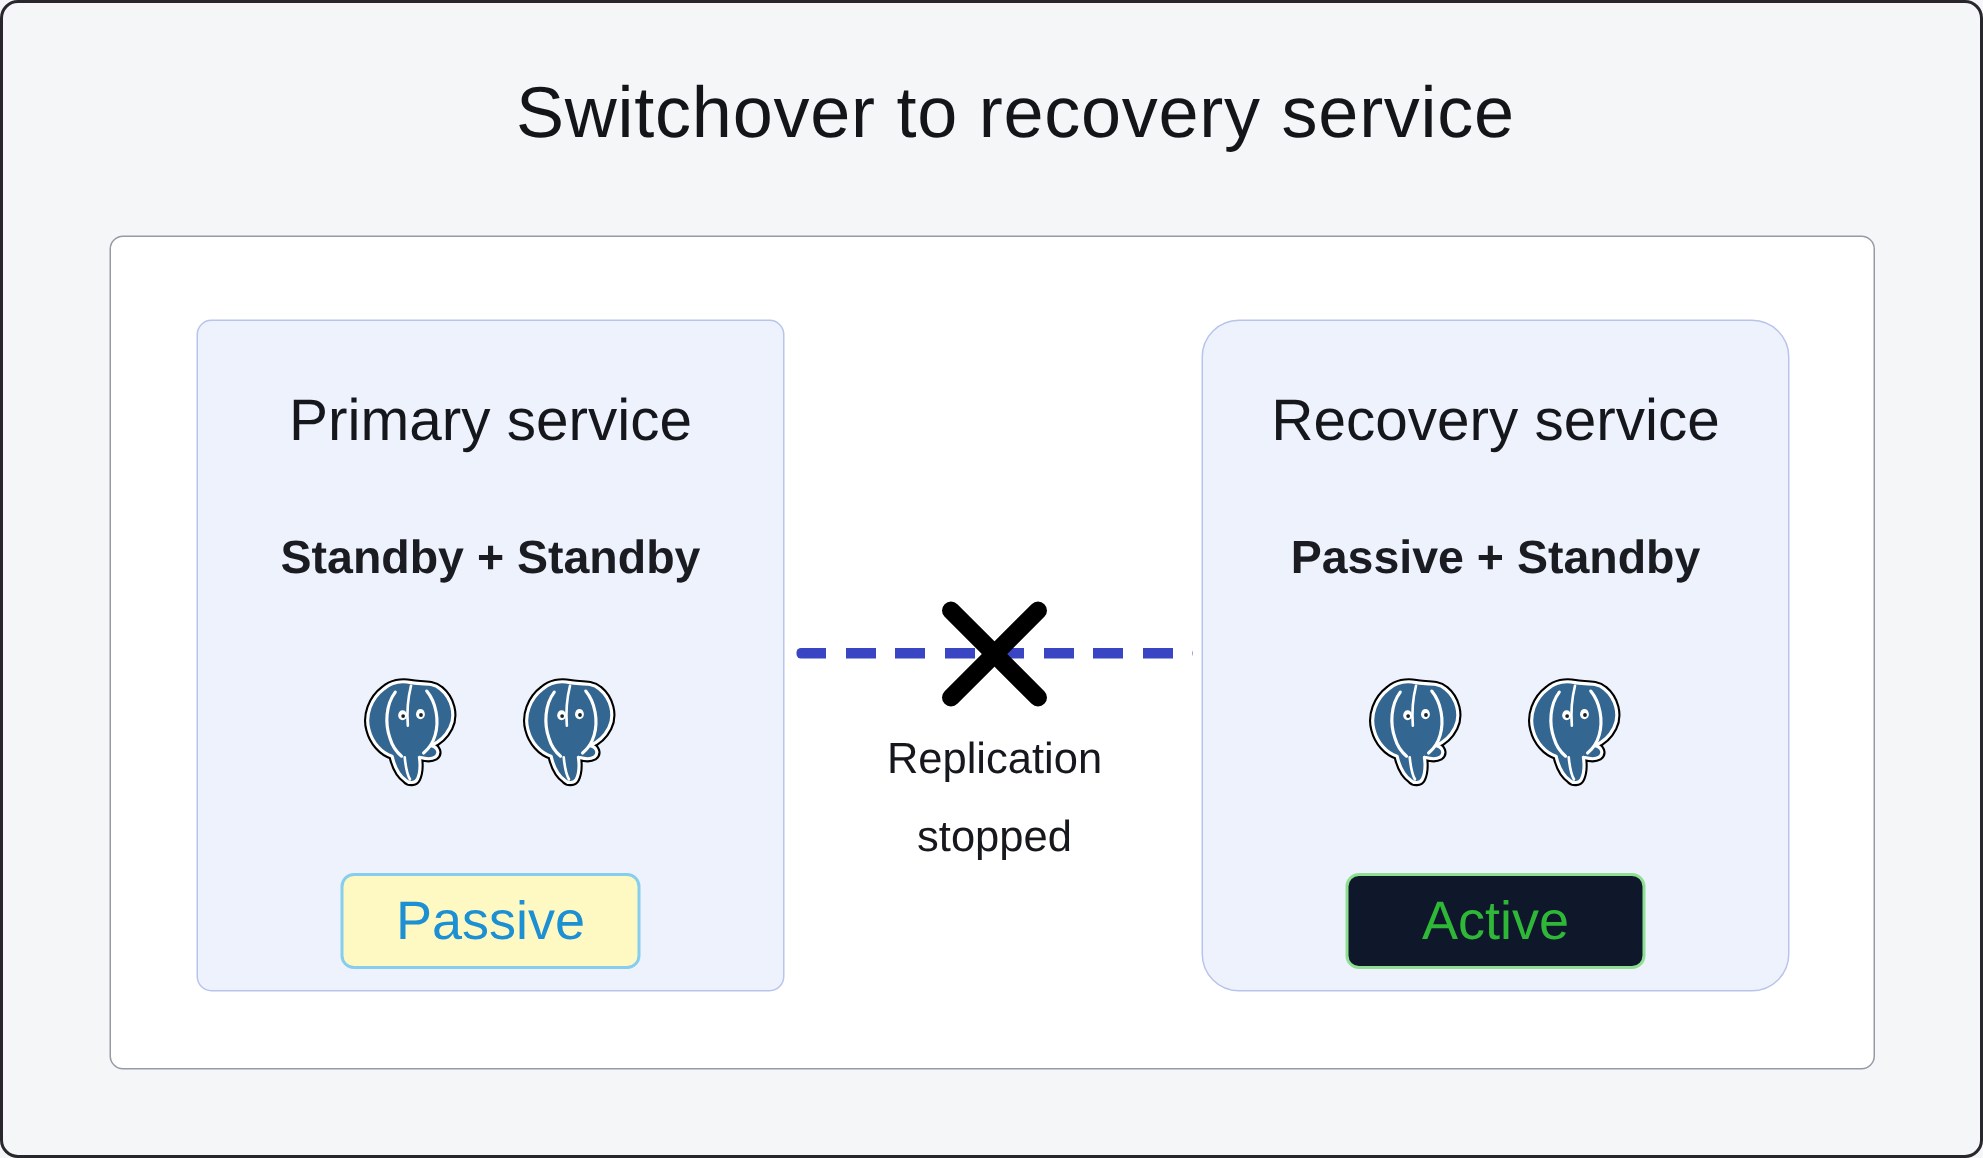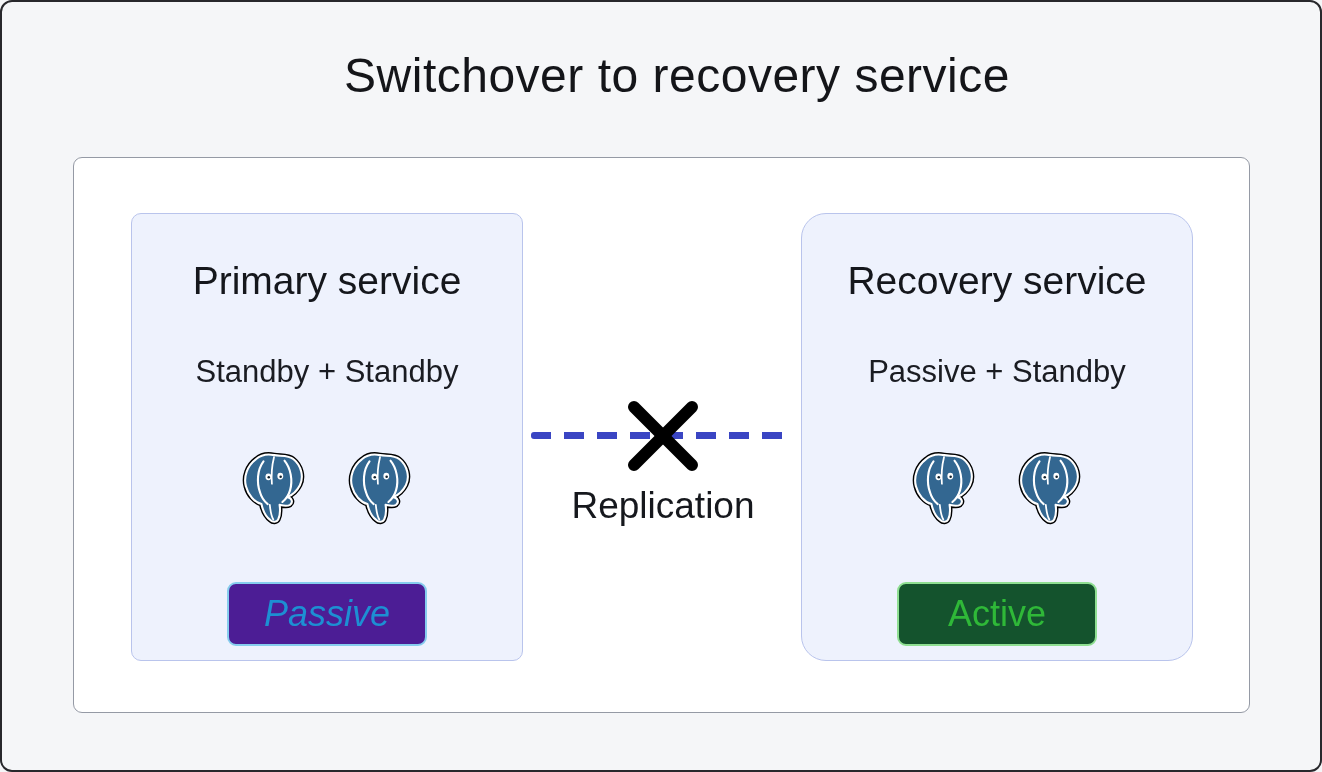--- a/index.html
+++ b/index.html
@@ -65,21 +65,21 @@
     font-size: 39px;
     font-weight: 400;
     line-height: 46px;
     color: #15171c;
     white-space: nowrap;
   }
 
   .card-subtext {
     margin-top: 40px;
     font-size: 31px;
-    font-weight: 400;
+    font-weight: 700;
     line-height: 36px;
     color: #1a1c22;
     white-space: nowrap;
   }
 
   .db-icons {
     margin-top: 50px;
     display: flex;
     gap: 36px;
     align-items: center;
@@ -95,27 +95,26 @@
     display: flex;
     align-items: center;
     justify-content: center;
     font-size: 36px;
     font-weight: 400;
     background: #ffffff;
   }
   .status-badge.passive {
     border-color: #86cdee;
     color: #1d8fd3;
-    background: #4c1d95;
-    font-style: italic;
+    background: #fef9c3;
   }
   .status-badge.active {
     border-color: #8fdf92;
     color: #2fb838;
-    background: #14532d;
+    background: #0f172a;
     text-align: right;
   }
 
   .dashed-line {
     position: absolute;
     left: 457px;   
     top: 274px;    
     width: 264px;
     height: 7px;
     background: repeating-linear-gradient(90deg,
@@ -131,21 +130,21 @@
     width: 88px;
     height: 88px;
   }
 
   .replication-label {
     position: absolute;
     left: 449px;   
     top: 322px;    
     width: 280px;
     text-align: center;
-    font-size: 37px;
+    font-size: 29px;
     line-height: 52px;
     color: #16181d;
   }
 </style>
 </head>
 <body>
 
 <div class="stage">
 
   <svg width="0" height="0" style="position:absolute" aria-hidden="true">
@@ -209,16 +208,17 @@
 
     <div class="dashed-line"></div>
 
     <svg class="broken-cross" viewBox="0 0 88 88">
       <line x1="15" y1="15" x2="73" y2="73" stroke="#000000" stroke-width="12" stroke-linecap="round"></line>
       <line x1="73" y1="15" x2="15" y2="73" stroke="#000000" stroke-width="12" stroke-linecap="round"></line>
     </svg>
 
     <div class="replication-label">
       <div>Replication</div>
+      <div>stopped</div>
     </div>
 
   </div>
 </div>
 
 </body></html>

